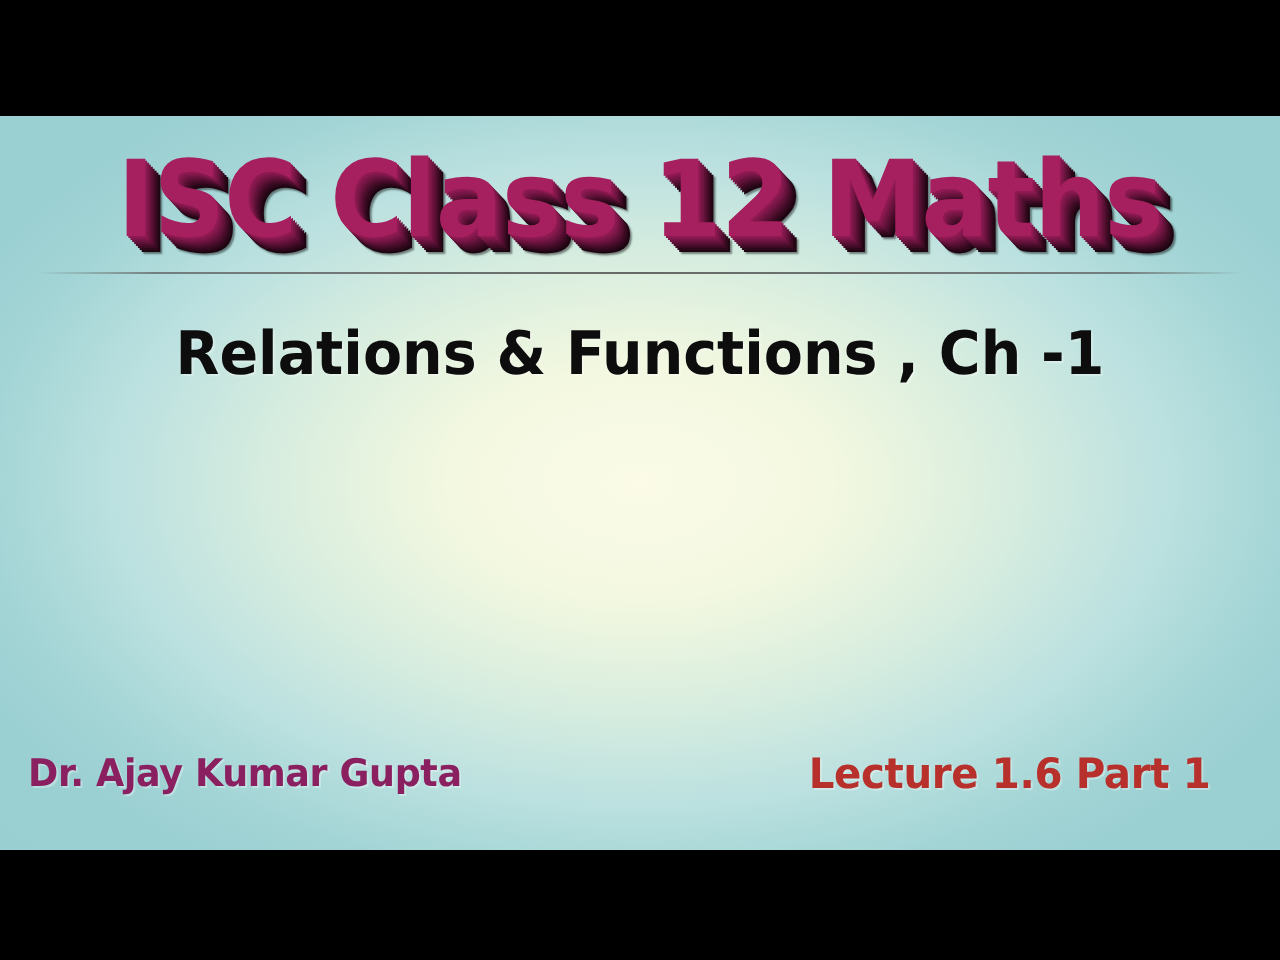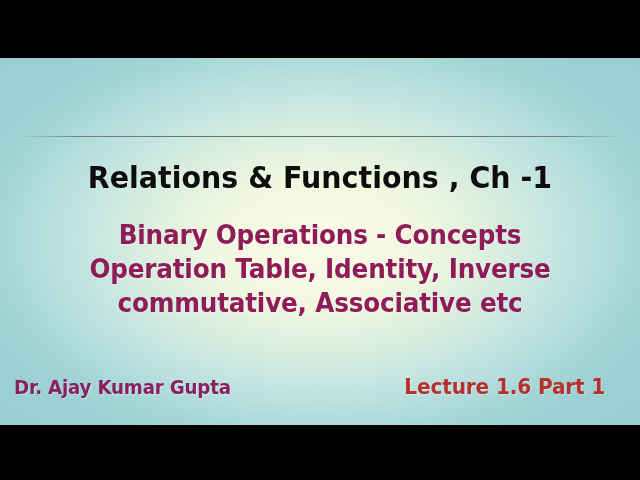--- a/index.html
+++ b/index.html
@@ -184,34 +184,32 @@
 </style>
 </head>
 <body>
 
 <div id="stage">
 
   <div class="bar" id="bar-top"></div>
 
   <div id="backdrop"></div>
 
+  <div id="title-block">
+    <div id="title-main">ISC Class 12 Maths</div>
+  </div>
 
   <div id="floor-line"></div>
 
   <div id="title-reflect">
     
   </div>
 
   <div id="subtitle">Relations &amp; Functions , Ch -1</div>
 
-  <div id="topics">
-    <div class="topic-line">Binary Operations - Concepts</div>
-    <div class="topic-line">Operation Table, Identity, Inverse</div>
-    <div class="topic-line">commutative, Associative etc</div>
-  </div>
 
   <div id="author">Dr. Ajay Kumar Gupta</div>
 
   <div id="lecture">Lecture 1.6 Part 1</div>
 
   <div class="bar" id="bar-bottom"></div>
 
 </div>
 
 </body></html>

